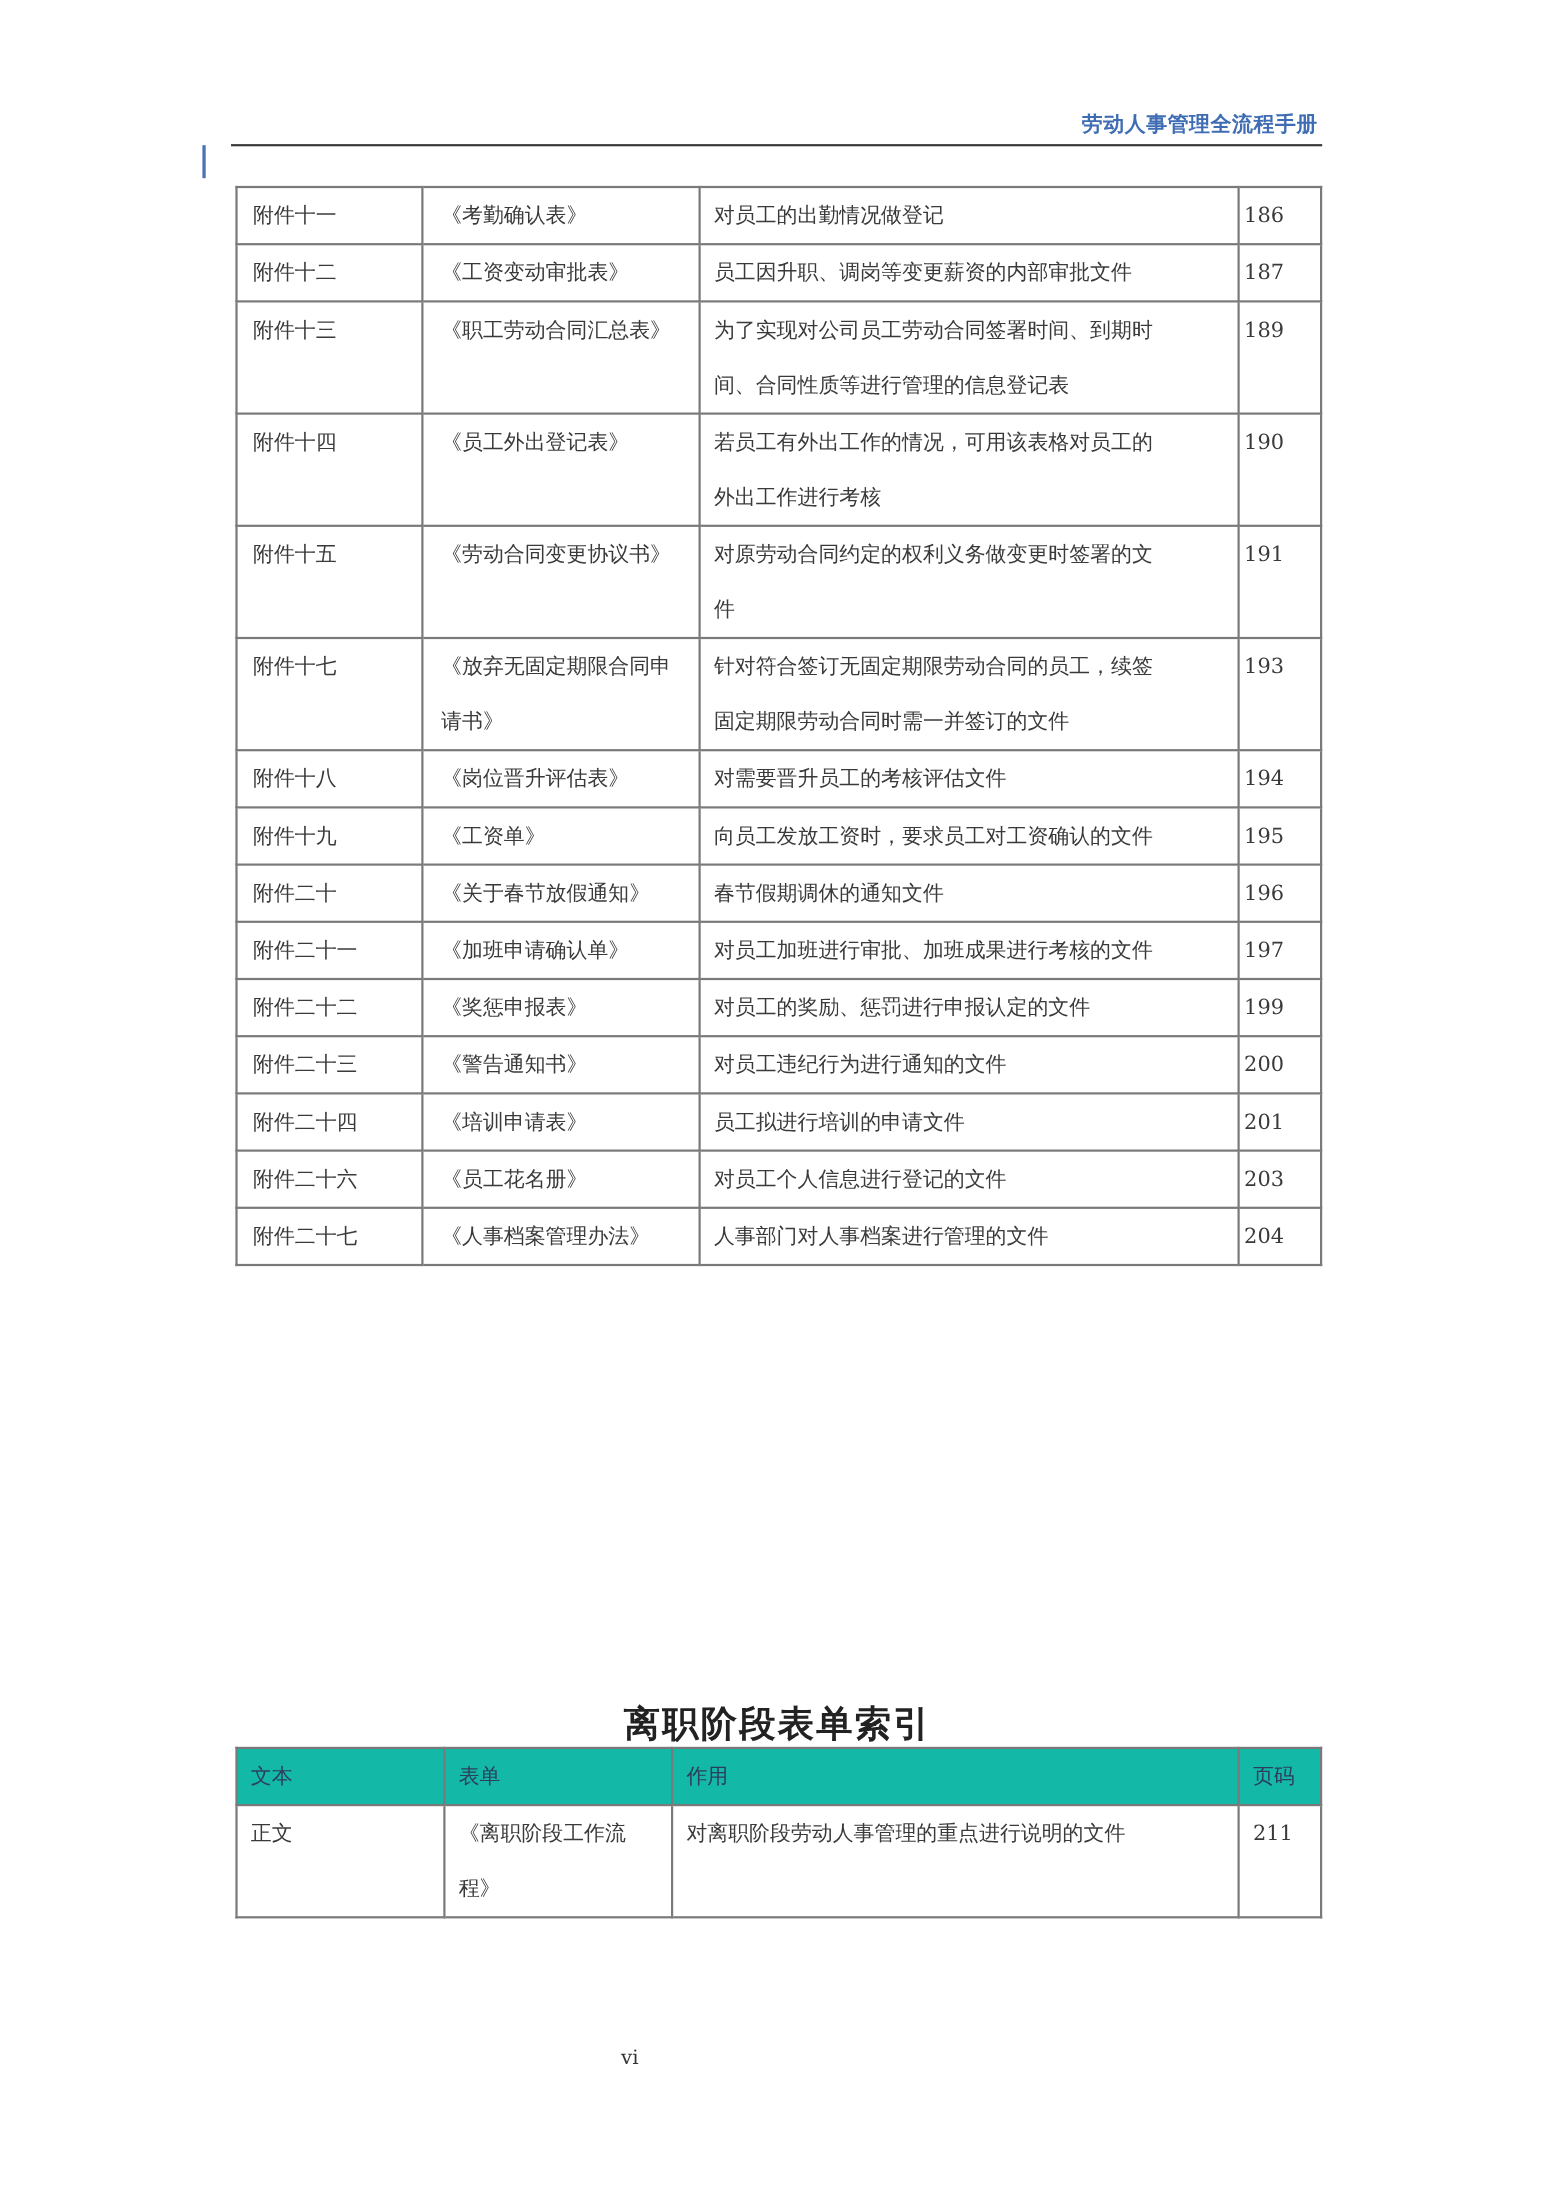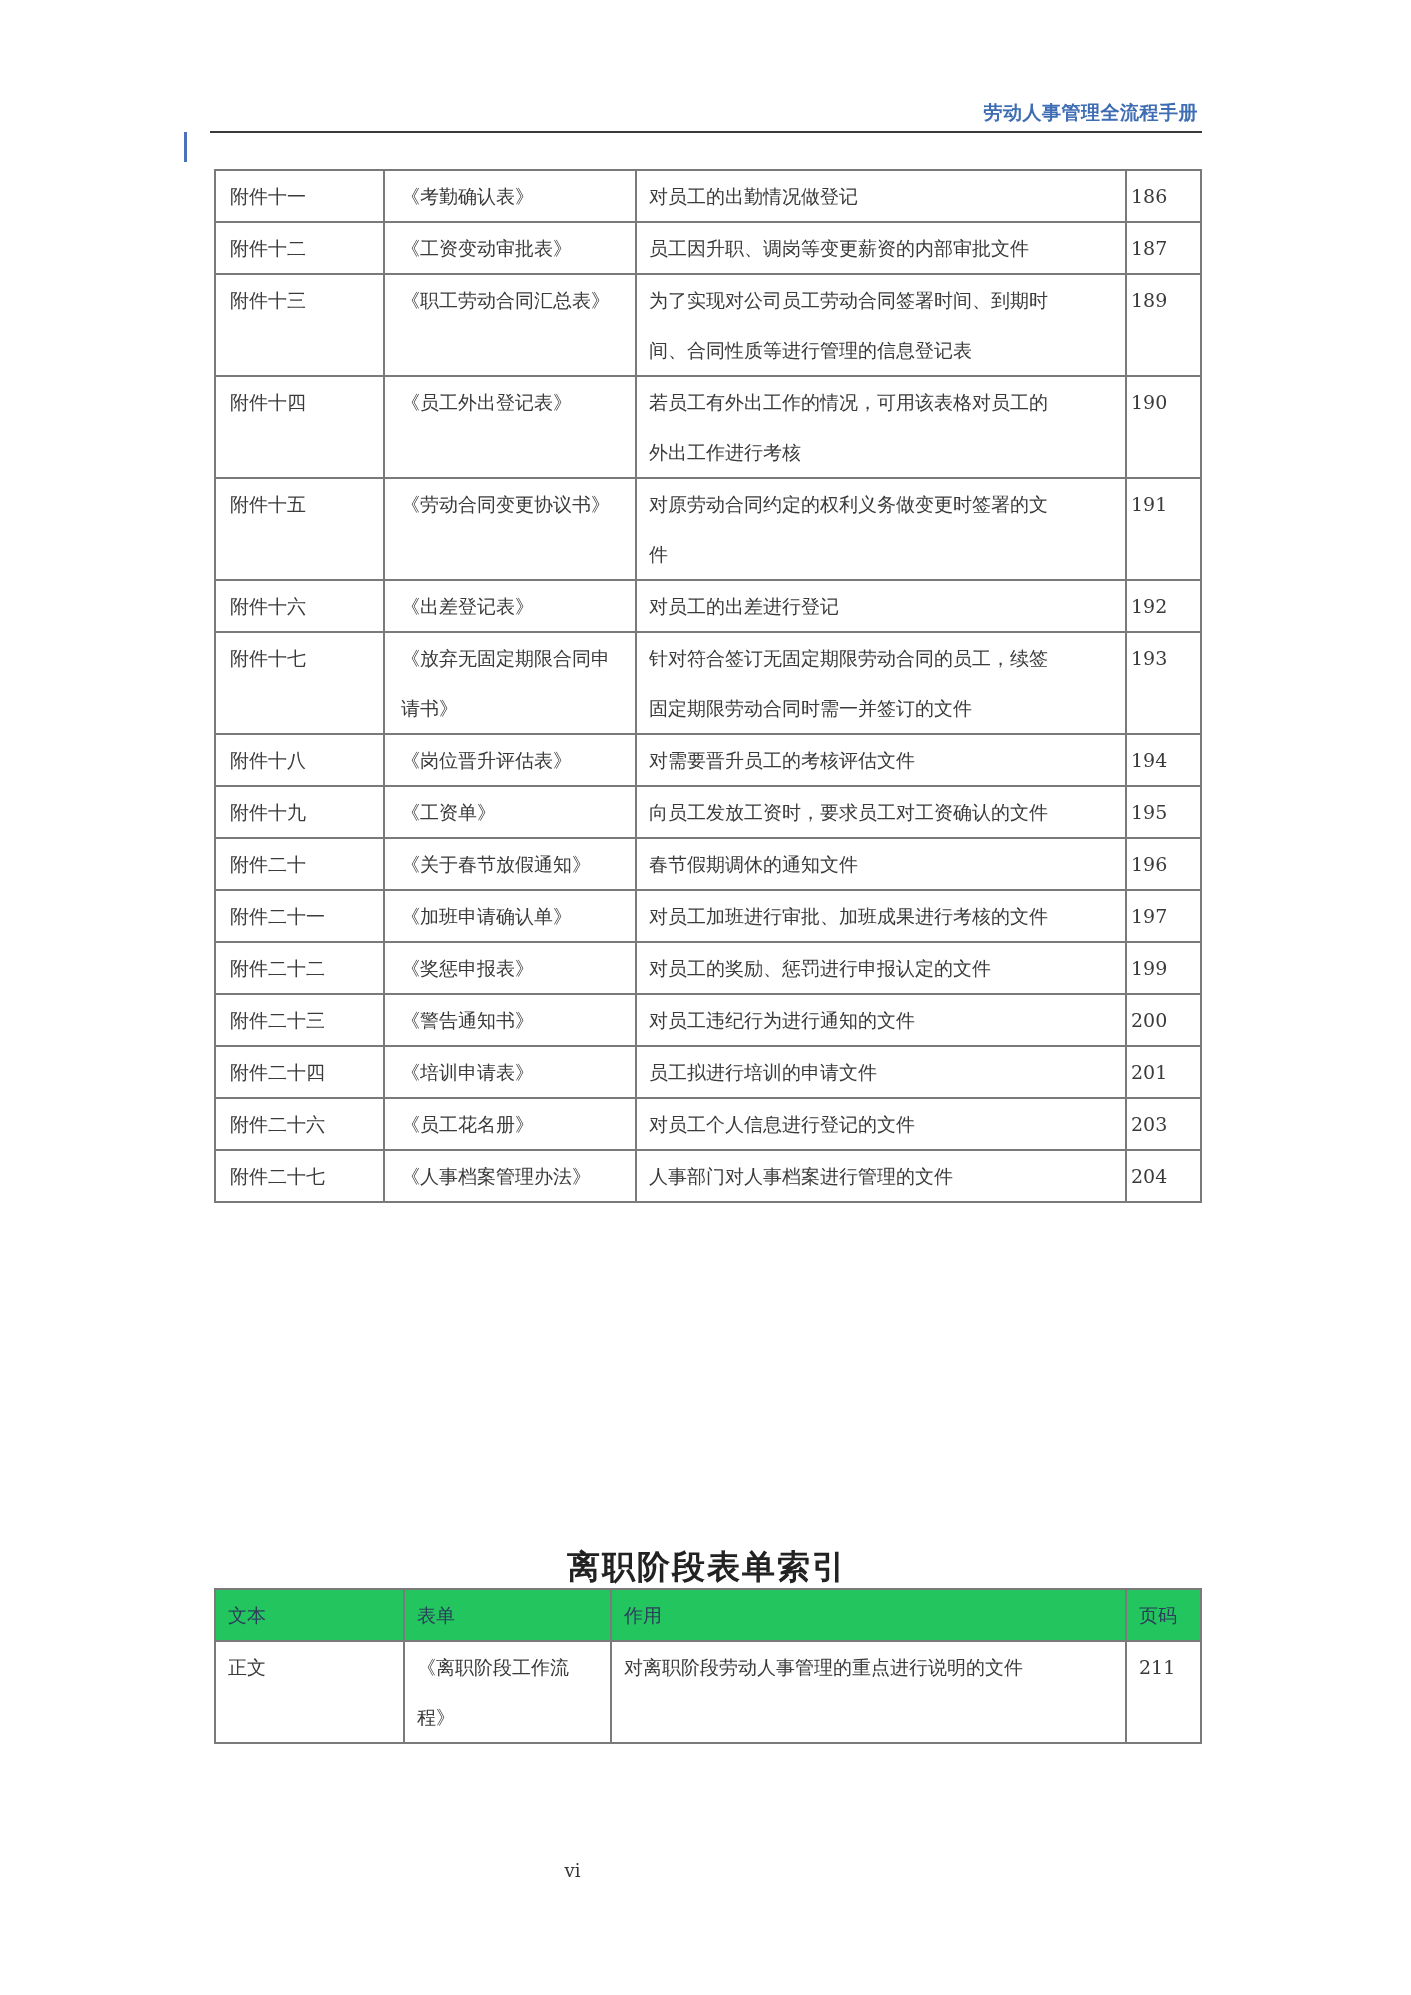--- a/index.html
+++ b/index.html
@@ -32,21 +32,21 @@
     #main-table td.c3 { padding-left: 12px; padding-right: 60px; }
     #main-table td.c4 { padding-left: 4px; }
 
     .section-title {
       position: absolute; left: 214px; top: 1545px; width: 986px; text-align: center;
       font-family: "DejaVu Sans", "Liberation Sans", sans-serif;
       font-weight: bold; font-size: 33px; color: #222222; letter-spacing: 2px;
     }
 
     #exit-table { top: 1588px; width: 986px; }
-    #exit-table tr.head td { background: #22c55e; color: #2d3e5c; margin-left: 33px; }
+    #exit-table tr.head td { background: #14b8a6; color: #2d3e5c; margin-left: 33px; }
     #exit-table td.c3 { padding-right: 44px; }
 
     .page-number {
       position: absolute; left: 0; top: 1860px; width: 1145px; text-align: center;
       font-size: 18px; color: #333333;
     }
   </style>
 </head>
 <body>
 
@@ -84,26 +84,20 @@
         <td class="c1">附件十四</td>
         <td class="c2">《员工外出登记表》</td>
         <td class="c3">若员工有外出工作的情况，可用该表格对员工的外出工作进行考核</td>
         <td class="c4">190</td>
       </tr>
       <tr>
         <td class="c1">附件十五</td>
         <td class="c2">《劳动合同变更协议书》</td>
         <td class="c3">对原劳动合同约定的权利义务做变更时签署的文件</td>
         <td class="c4">191</td>
-      </tr>
-      <tr>
-        <td class="c1">附件十六</td>
-        <td class="c2">《出差登记表》</td>
-        <td class="c3">对员工的出差进行登记</td>
-        <td class="c4">192</td>
       </tr>
       <tr>
         <td class="c1">附件十七</td>
         <td class="c2">《放弃无固定期限合同申请书》</td>
         <td class="c3">针对符合签订无固定期限劳动合同的员工，续签固定期限劳动合同时需一并签订的文件</td>
         <td class="c4">193</td>
       </tr>
       <tr>
         <td class="c1">附件十八</td>
         <td class="c2">《岗位晋升评估表》</td>

